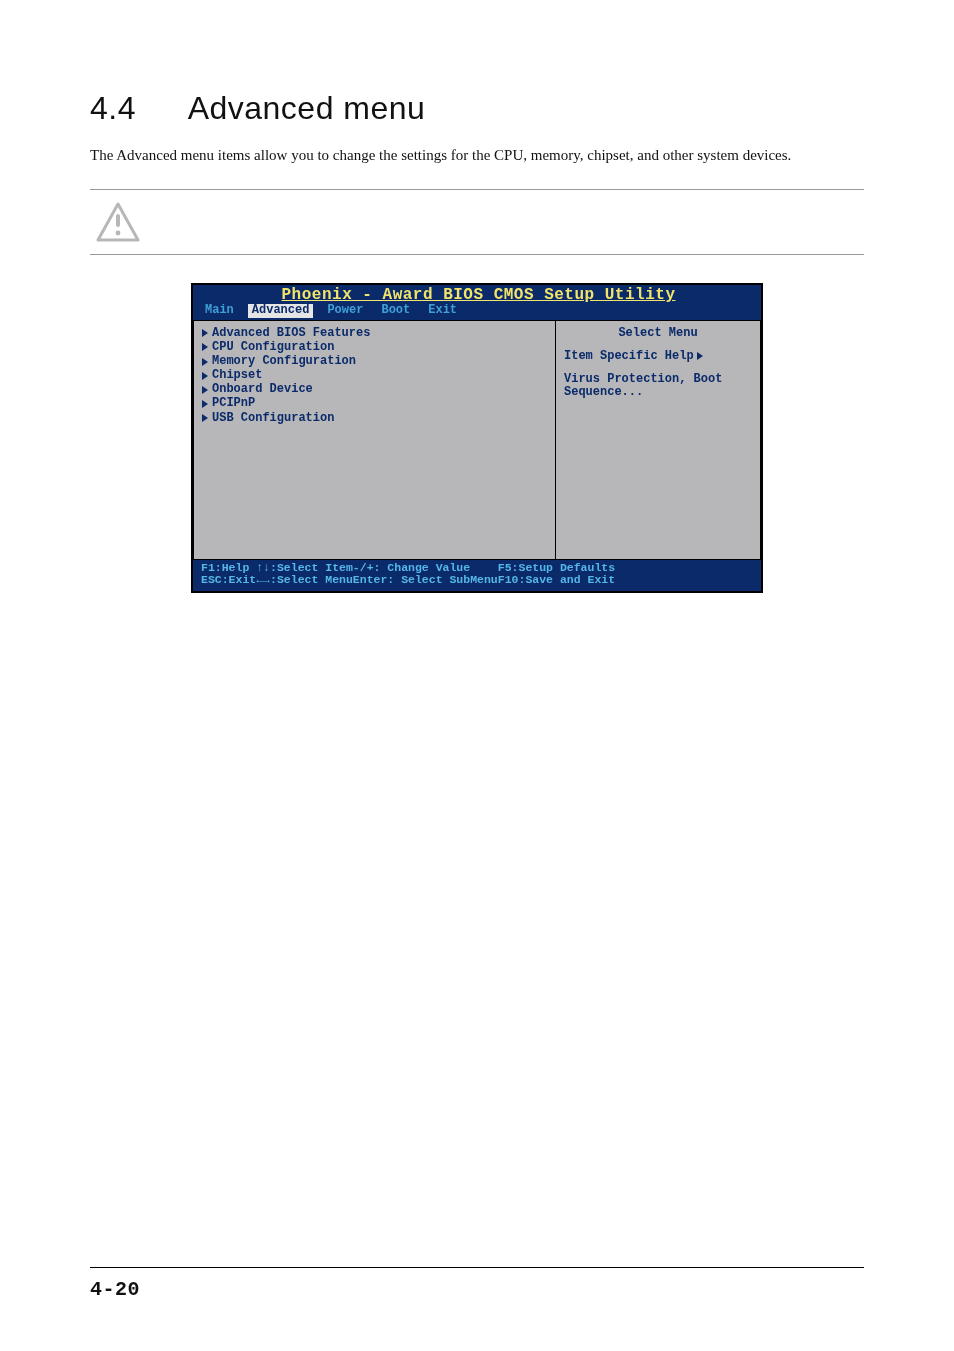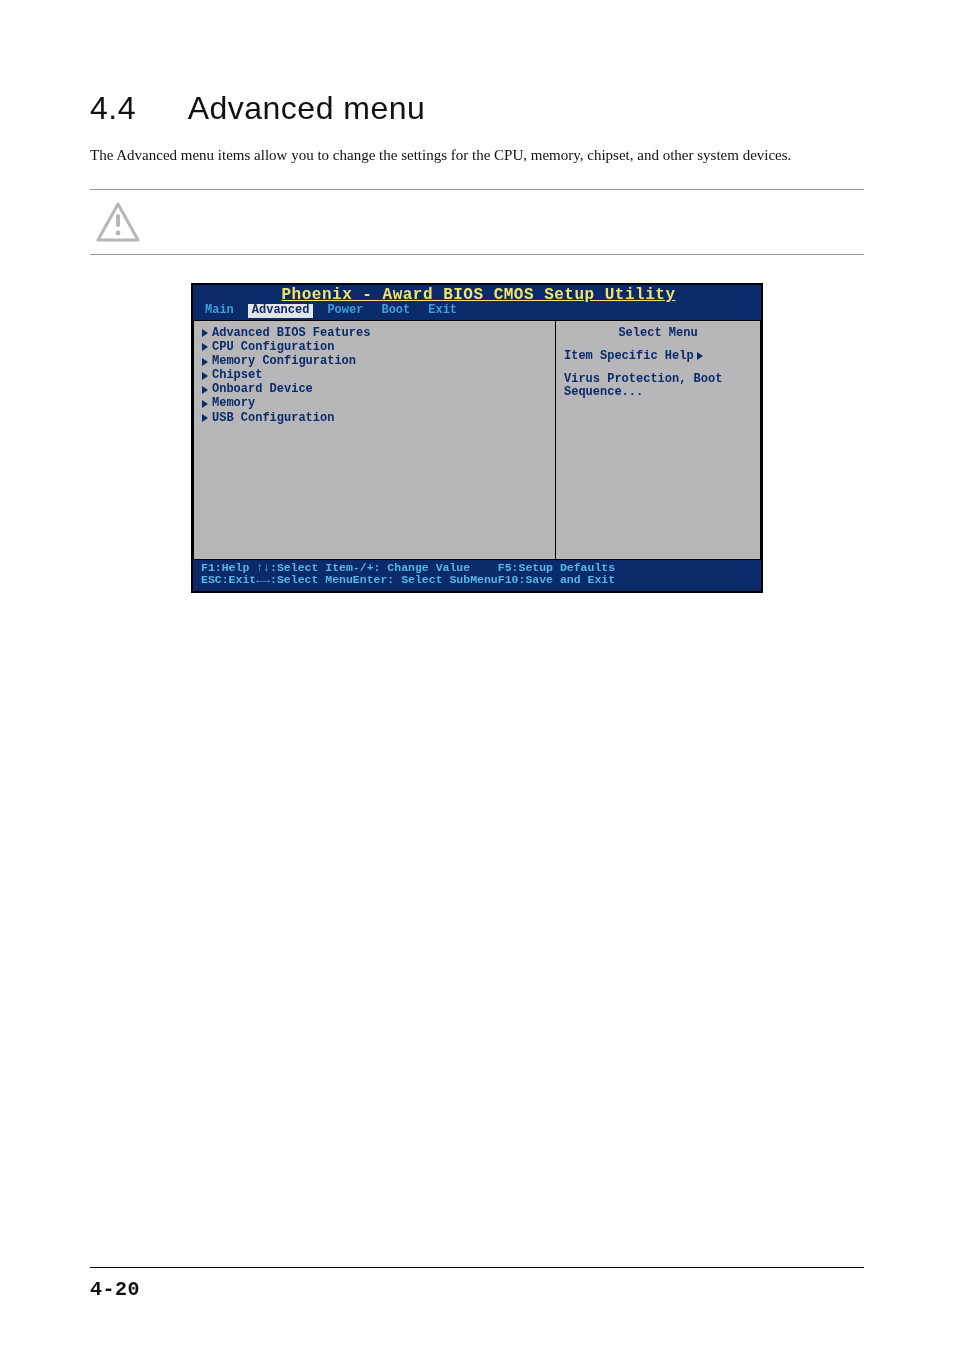--- a/index.html
+++ b/index.html
@@ -206,21 +206,21 @@
         <div class="menu-item">
             <span class="tri"></span>
             <span>Chipset</span>
           </div>
         <div class="menu-item">
             <span class="tri"></span>
             <span>Onboard Device</span>
           </div>
         <div class="menu-item">
             <span class="tri"></span>
-            <span>Memory</span>
+            <span>PCIPnP</span>
           </div>
         <div class="menu-item">
             <span class="tri"></span>
             <span>USB Configuration</span>
           </div>
       </div>
       <div class="bios-right">
         <div class="rtitle">Select Menu</div>
         <div class="help-line">
           <span>Item Specific Help</span><span class="tri2"></span>

